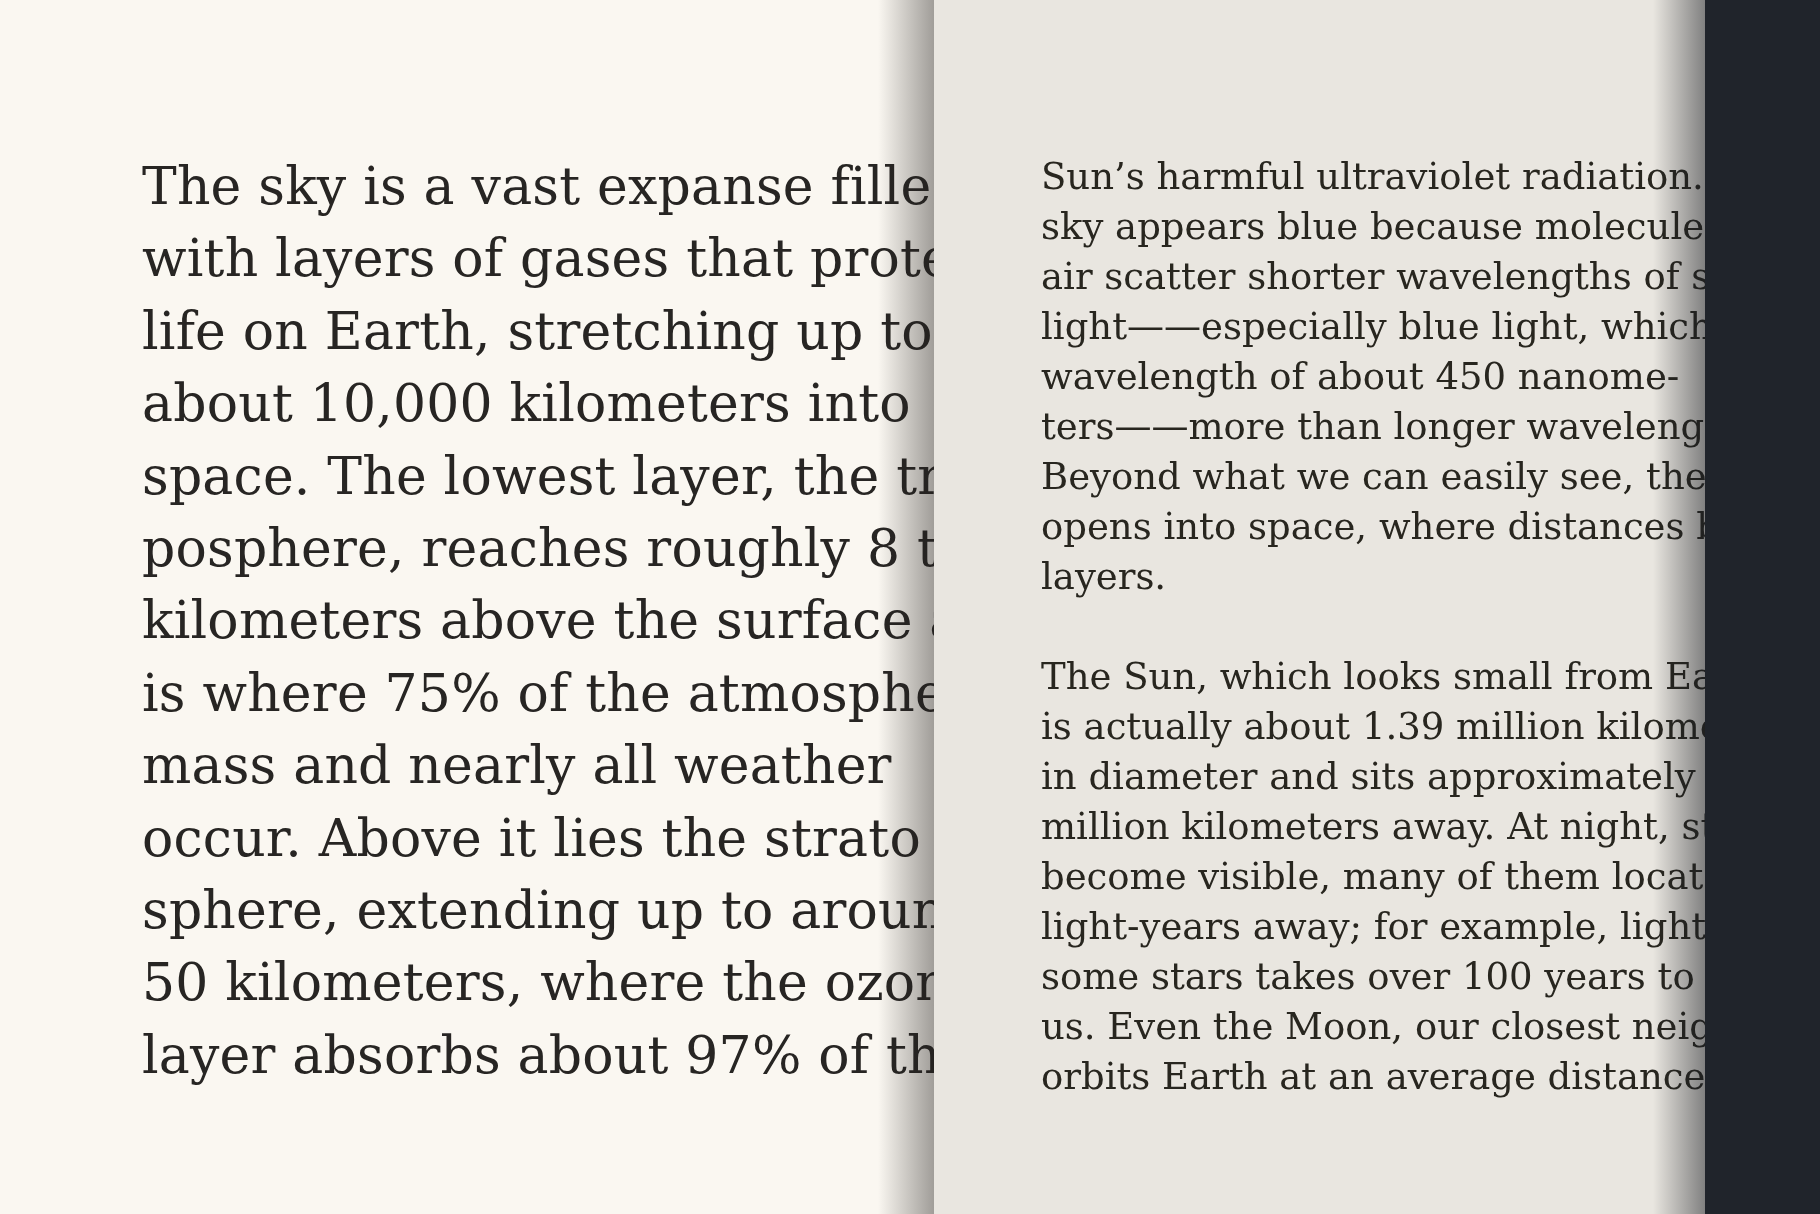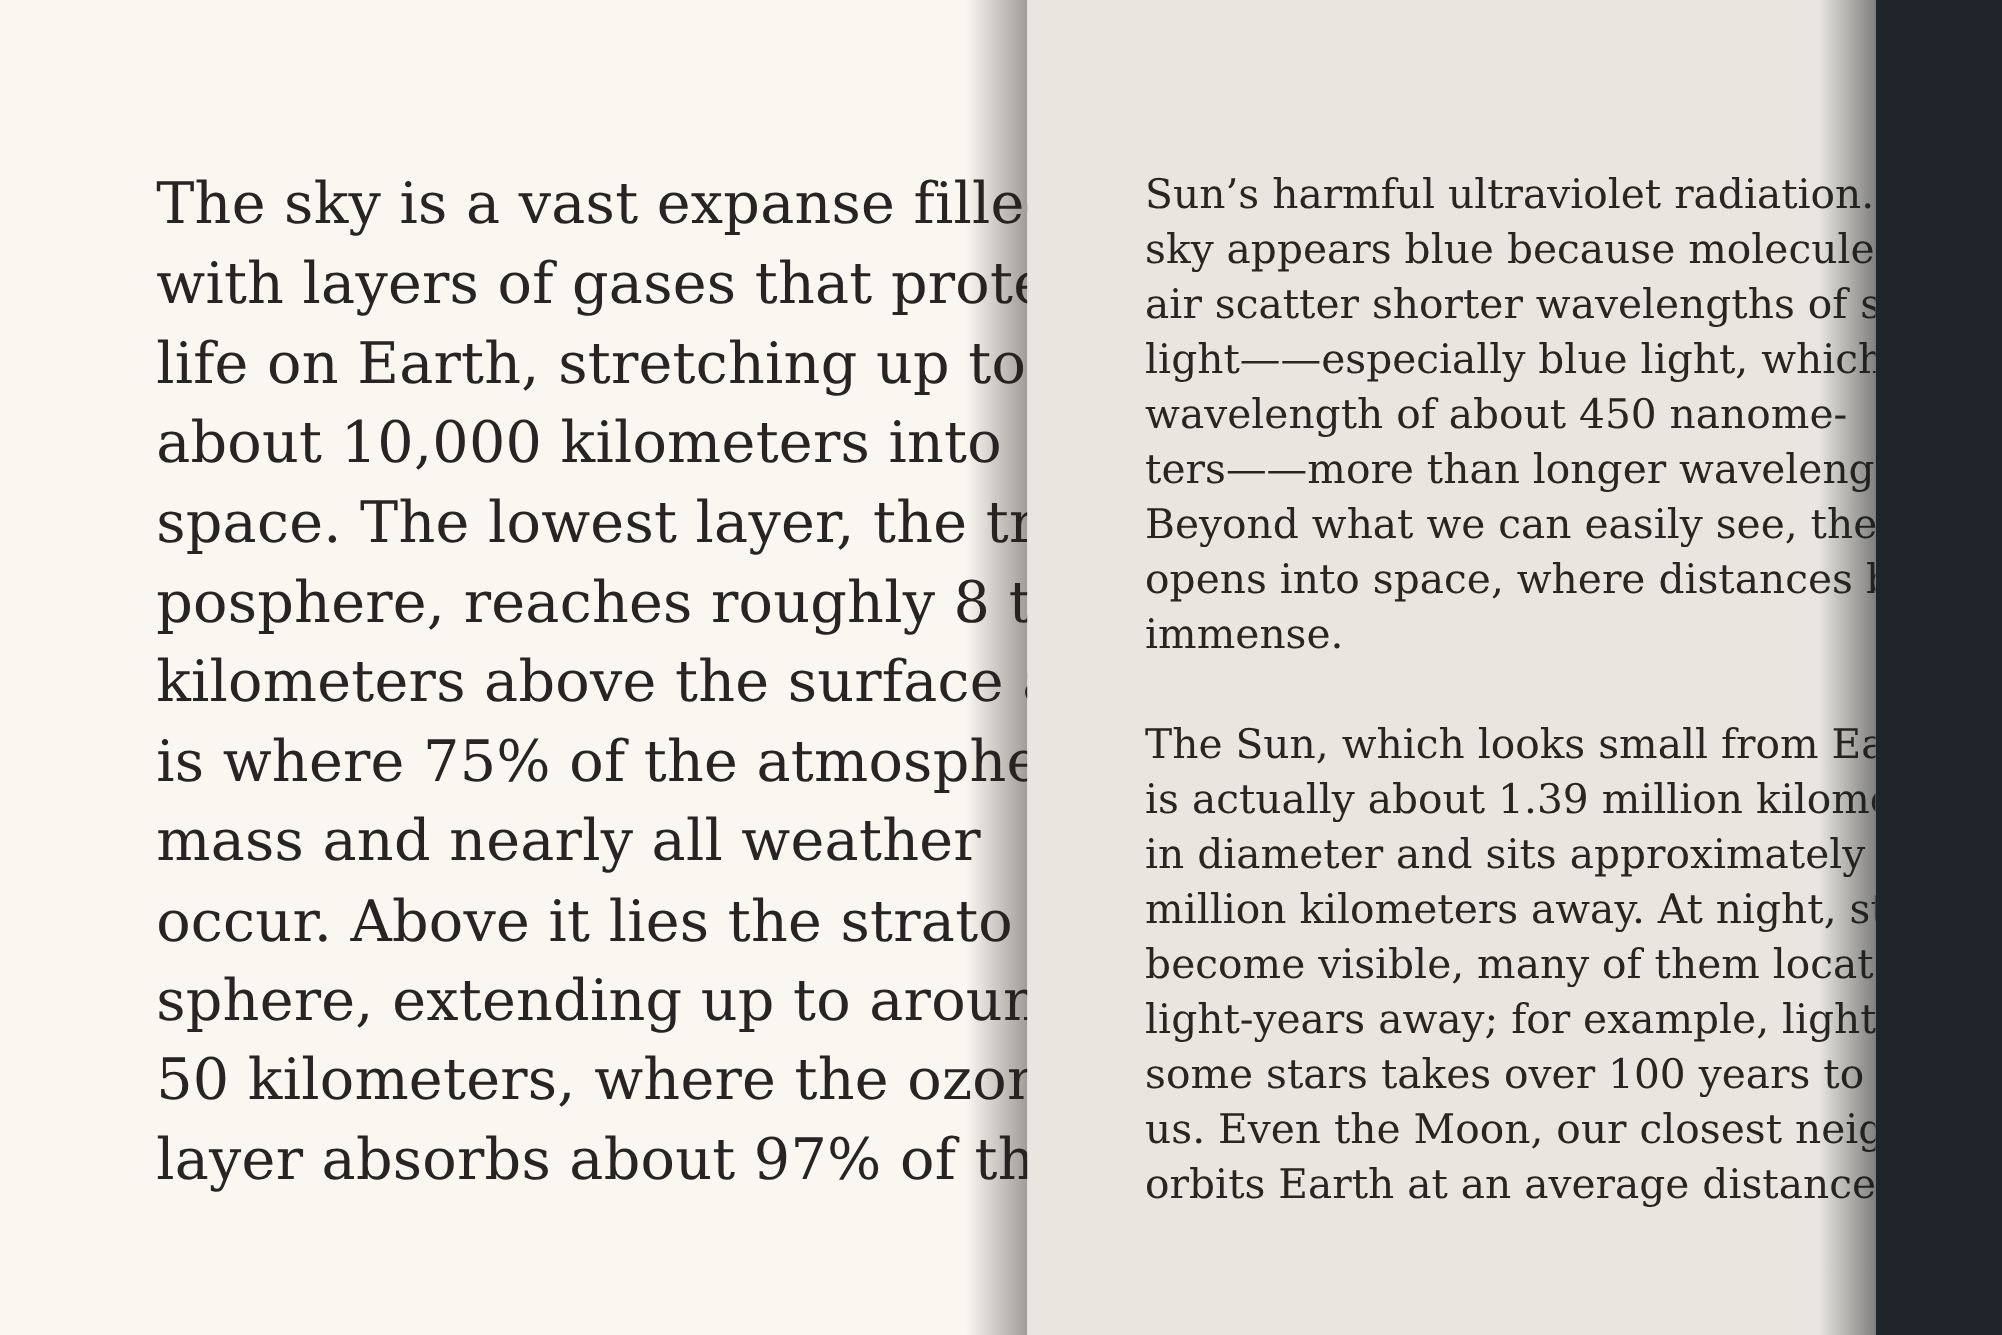--- a/index.html
+++ b/index.html
@@ -84,21 +84,21 @@
   <div class="right-text">
     <div>
       <div>Sun’s harmful ultraviolet radiation. Th</div>
       <div>sky appears blue because molecules in</div>
       <div>air scatter shorter wavelengths of sun</div>
       <div>light——especially blue light, which ha</div>
       <div>wavelength of about 450 nanome-</div>
       <div>ters——more than longer wavelengths</div>
       <div>Beyond what we can easily see, the sk</div>
       <div>opens into space, where distances bec</div>
-      <div>immense.</div>
+      <div>layers.</div>
     </div>
     <div class="para-gap">
       <div>The Sun, which looks small from Ear</div>
       <div>is actually about 1.39 million kilomet</div>
       <div>in diameter and sits approximately 15</div>
       <div>million kilometers away. At night, sta</div>
       <div>become visible, many of them located</div>
       <div>light-years away; for example, light fr</div>
       <div>some stars takes over 100 years to re</div>
       <div>us. Even the Moon, our closest neigh</div>

